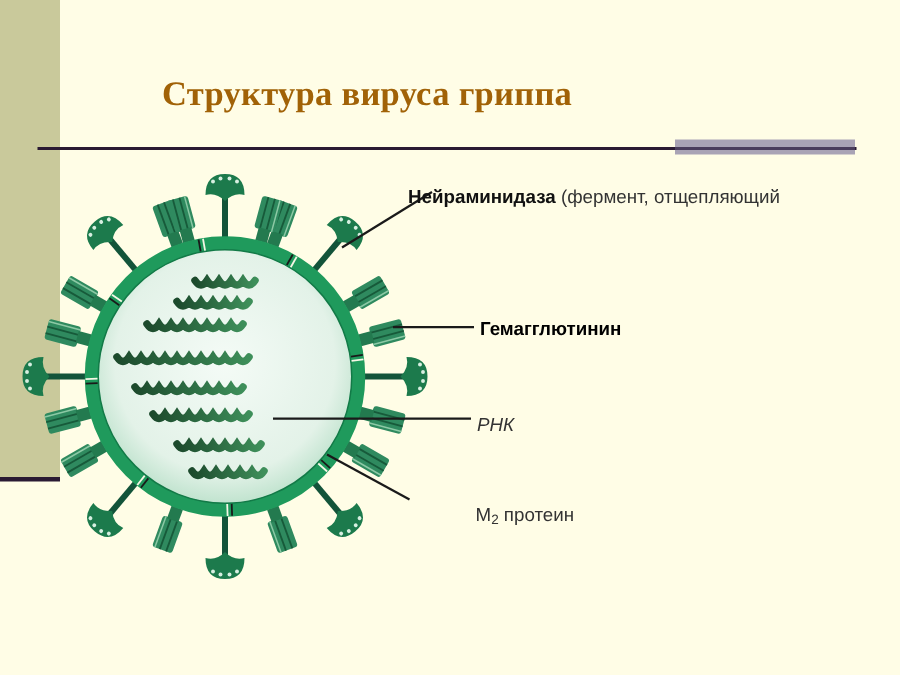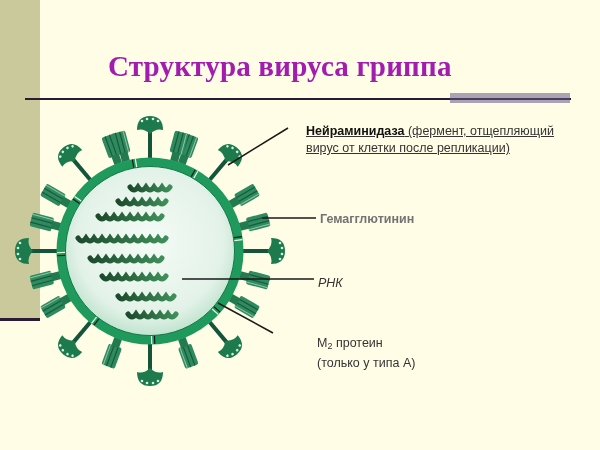--- a/index.html
+++ b/index.html
@@ -1,27 +1,27 @@
 <!DOCTYPE html>
 <html><head>
 <meta charset="utf-8">
 <style>
   html, body { margin:0; padding:0; }
   body { width:600px; height:450px; background:#fffde6; position:relative; overflow:hidden; font-family:"Liberation Sans", sans-serif; }
   .sidebar { position:absolute; left:0; top:0; width:40px; height:318px; background:#c9c99b; }
   .sidebar-rule { position:absolute; left:0; top:318px; width:40px; height:3px; background:#2a1a33; }
-  .title { position:absolute; left:108px; top:50px; font-family:"Liberation Serif", serif; font-weight:bold; font-size:29px; color:#a21caf; white-space:nowrap; letter-spacing:0.2px; }
+  .title { position:absolute; left:108px; top:50px; font-family:"Liberation Serif", serif; font-weight:bold; font-size:23px; color:#a16207; white-space:nowrap; letter-spacing:0.2px; }
   .rule { position:absolute; left:25px; top:98px; width:546px; height:2px; background:#2a1a33; }
   .rule-bar { position:absolute; left:450px; top:93px; width:120px; height:10px; background:#a9a3b5; }
   .rule-bar-line { position:absolute; left:450px; top:98px; width:120px; height:2px; background:#4a3d5c; }
   svg.diagram { position:absolute; left:0; top:0; }
   .label { position:absolute; font-size:12.5px; color:#333; line-height:17px; white-space:nowrap; }
   .label b { color:#111; }
-  .lbl-na { left:306px; top:123px;text-decoration:underline; }
-  .lbl-ha { left:320px; top:211px; font-weight:bold; color:#737373; }
+  .lbl-na { left:272px; top:123px; }
+  .lbl-ha { left:320px; top:211px; font-weight:bold; color:#000000; }
   .lbl-rna { left:318px; top:275px;font-style:italic; }
   .lbl-m2 { left:279px; top:335px;margin-left:38px; }
   sub { font-size:9px; vertical-align:-2px; }
 </style>
 </head>
 <body>
 
 <div class="sidebar"></div>
 <div class="sidebar-rule"></div>
 
@@ -181,23 +181,21 @@
   <g stroke="#1a1a1a" stroke-width="1.5">
     <line x1="228" y1="165" x2="288" y2="128"></line>
     <line x1="262" y1="218" x2="316" y2="218"></line>
     <line x1="182" y1="279" x2="314" y2="279"></line>
     <line x1="218" y1="303" x2="273" y2="333"></line>
   </g>
 </svg>
 
 <div class="label lbl-na">
   <b>Нейраминидаза</b><span> (фермент, отщепляющий</span><br>
-  <span>вирус от клетки после репликации)</span>
 </div>
 
 <div class="label lbl-ha">Гемагглютинин</div>
 
 <div class="label lbl-rna">РНК</div>
 
 <div class="label lbl-m2">
   <span>M</span><sub>2</sub><span> протеин</span><br>
-  <span>(только у типа A)</span>
 </div>
 
 </body></html>

